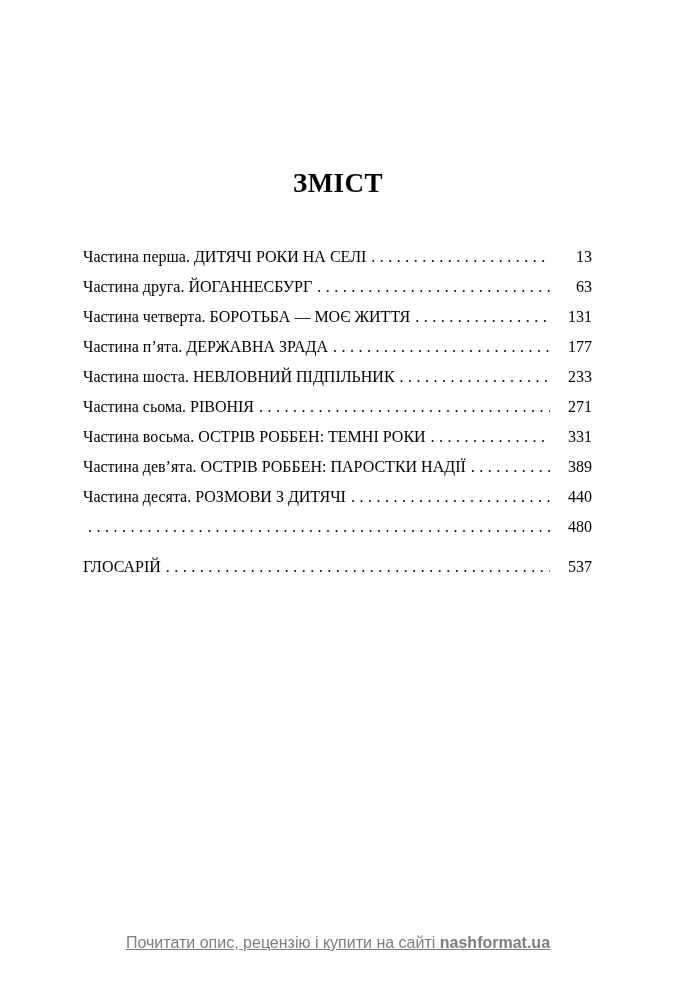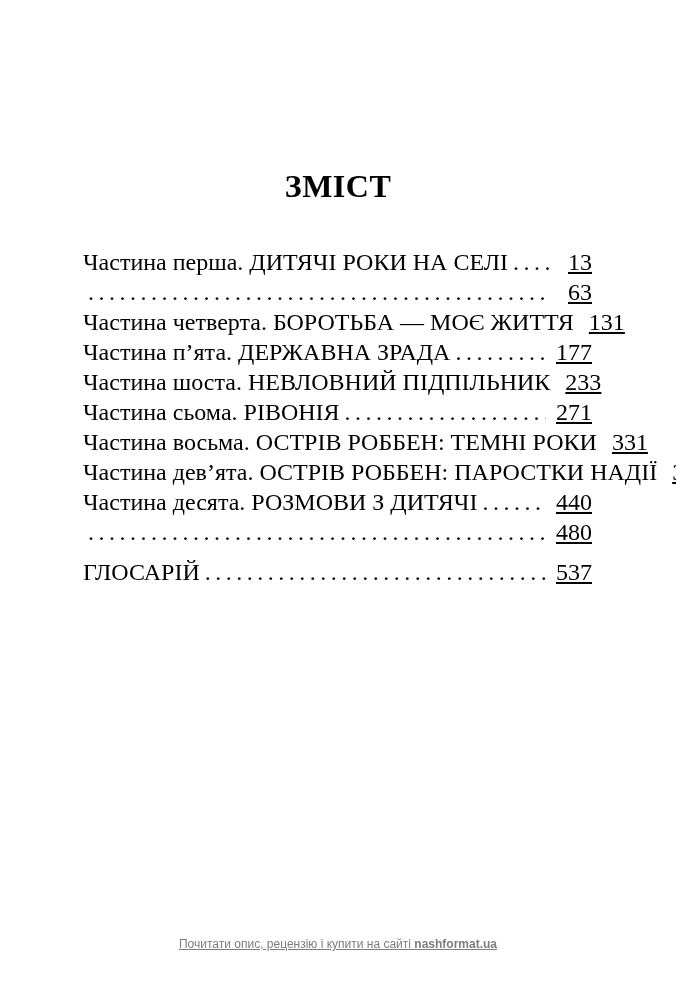--- a/index.html
+++ b/index.html
@@ -12,35 +12,35 @@
     width: 676px;
     height: 992px;
     background: #ffffff;
     overflow: hidden;
     font-family: "Liberation Serif", "DejaVu Serif", serif;
     color: #000000;
   }
   .page-title {
     margin-top: 170px;
     text-align: center;
-    font-size: 32px;
+    font-size: 27px;
     font-weight: bold;
     line-height: 1;
     letter-spacing: 0.5px;
   }
   .toc {
     margin-top: 45px;
     padding: 0 84px 0 83px;
   }
   .toc-row {
     display: flex;
     align-items: center;
     height: 30px;
     line-height: 30px;
-    font-size: 24px;
+    font-size: 16px;
     white-space: nowrap;
   }
   .toc-row--gap {
     margin-top: 10px;
   }
   .toc-label {
     flex: 0 0 auto;
     white-space: nowrap;
   }
   .leader {
@@ -52,32 +52,31 @@
   }
   .leader::after {
     content: "..........................................................................................................";
     letter-spacing: 4.5px;
   }
   .toc-page {
     flex: 0 0 auto;
     min-width: 32px;
     padding-left: 10px;
     text-align: right;
-    text-decoration: underline;
   }
   .footer {
     position: absolute;
     top: 934px;
     left: 0;
     width: 100%;
     text-align: center;
   }
   .footer-link {
     font-family: "Liberation Sans", sans-serif;
-    font-size: 12px;
+    font-size: 16px;
     color: #7d7d7d;
     text-decoration: underline;
     cursor: pointer;
   }
   .footer-link .domain {
     font-weight: bold;
   }
 </style>
 </head>
 <body>
@@ -88,20 +87,21 @@
 
   <div class="toc">
 
     <div class="toc-row">
       <span class="toc-label">Частина перша. ДИТЯЧІ РОКИ НА СЕЛІ</span>
       <span class="leader"></span>
       <span class="toc-page">13</span>
     </div>
 
     <div class="toc-row">
+      <span class="toc-label">Частина друга. ЙОГАННЕСБУРГ</span>
       <span class="leader"></span>
       <span class="toc-page">63</span>
     </div>
 
 
     <div class="toc-row">
       <span class="toc-label">Частина четверта. БОРОТЬБА — МОЄ ЖИТТЯ</span>
       <span class="leader"></span>
       <span class="toc-page">131</span>
     </div>

